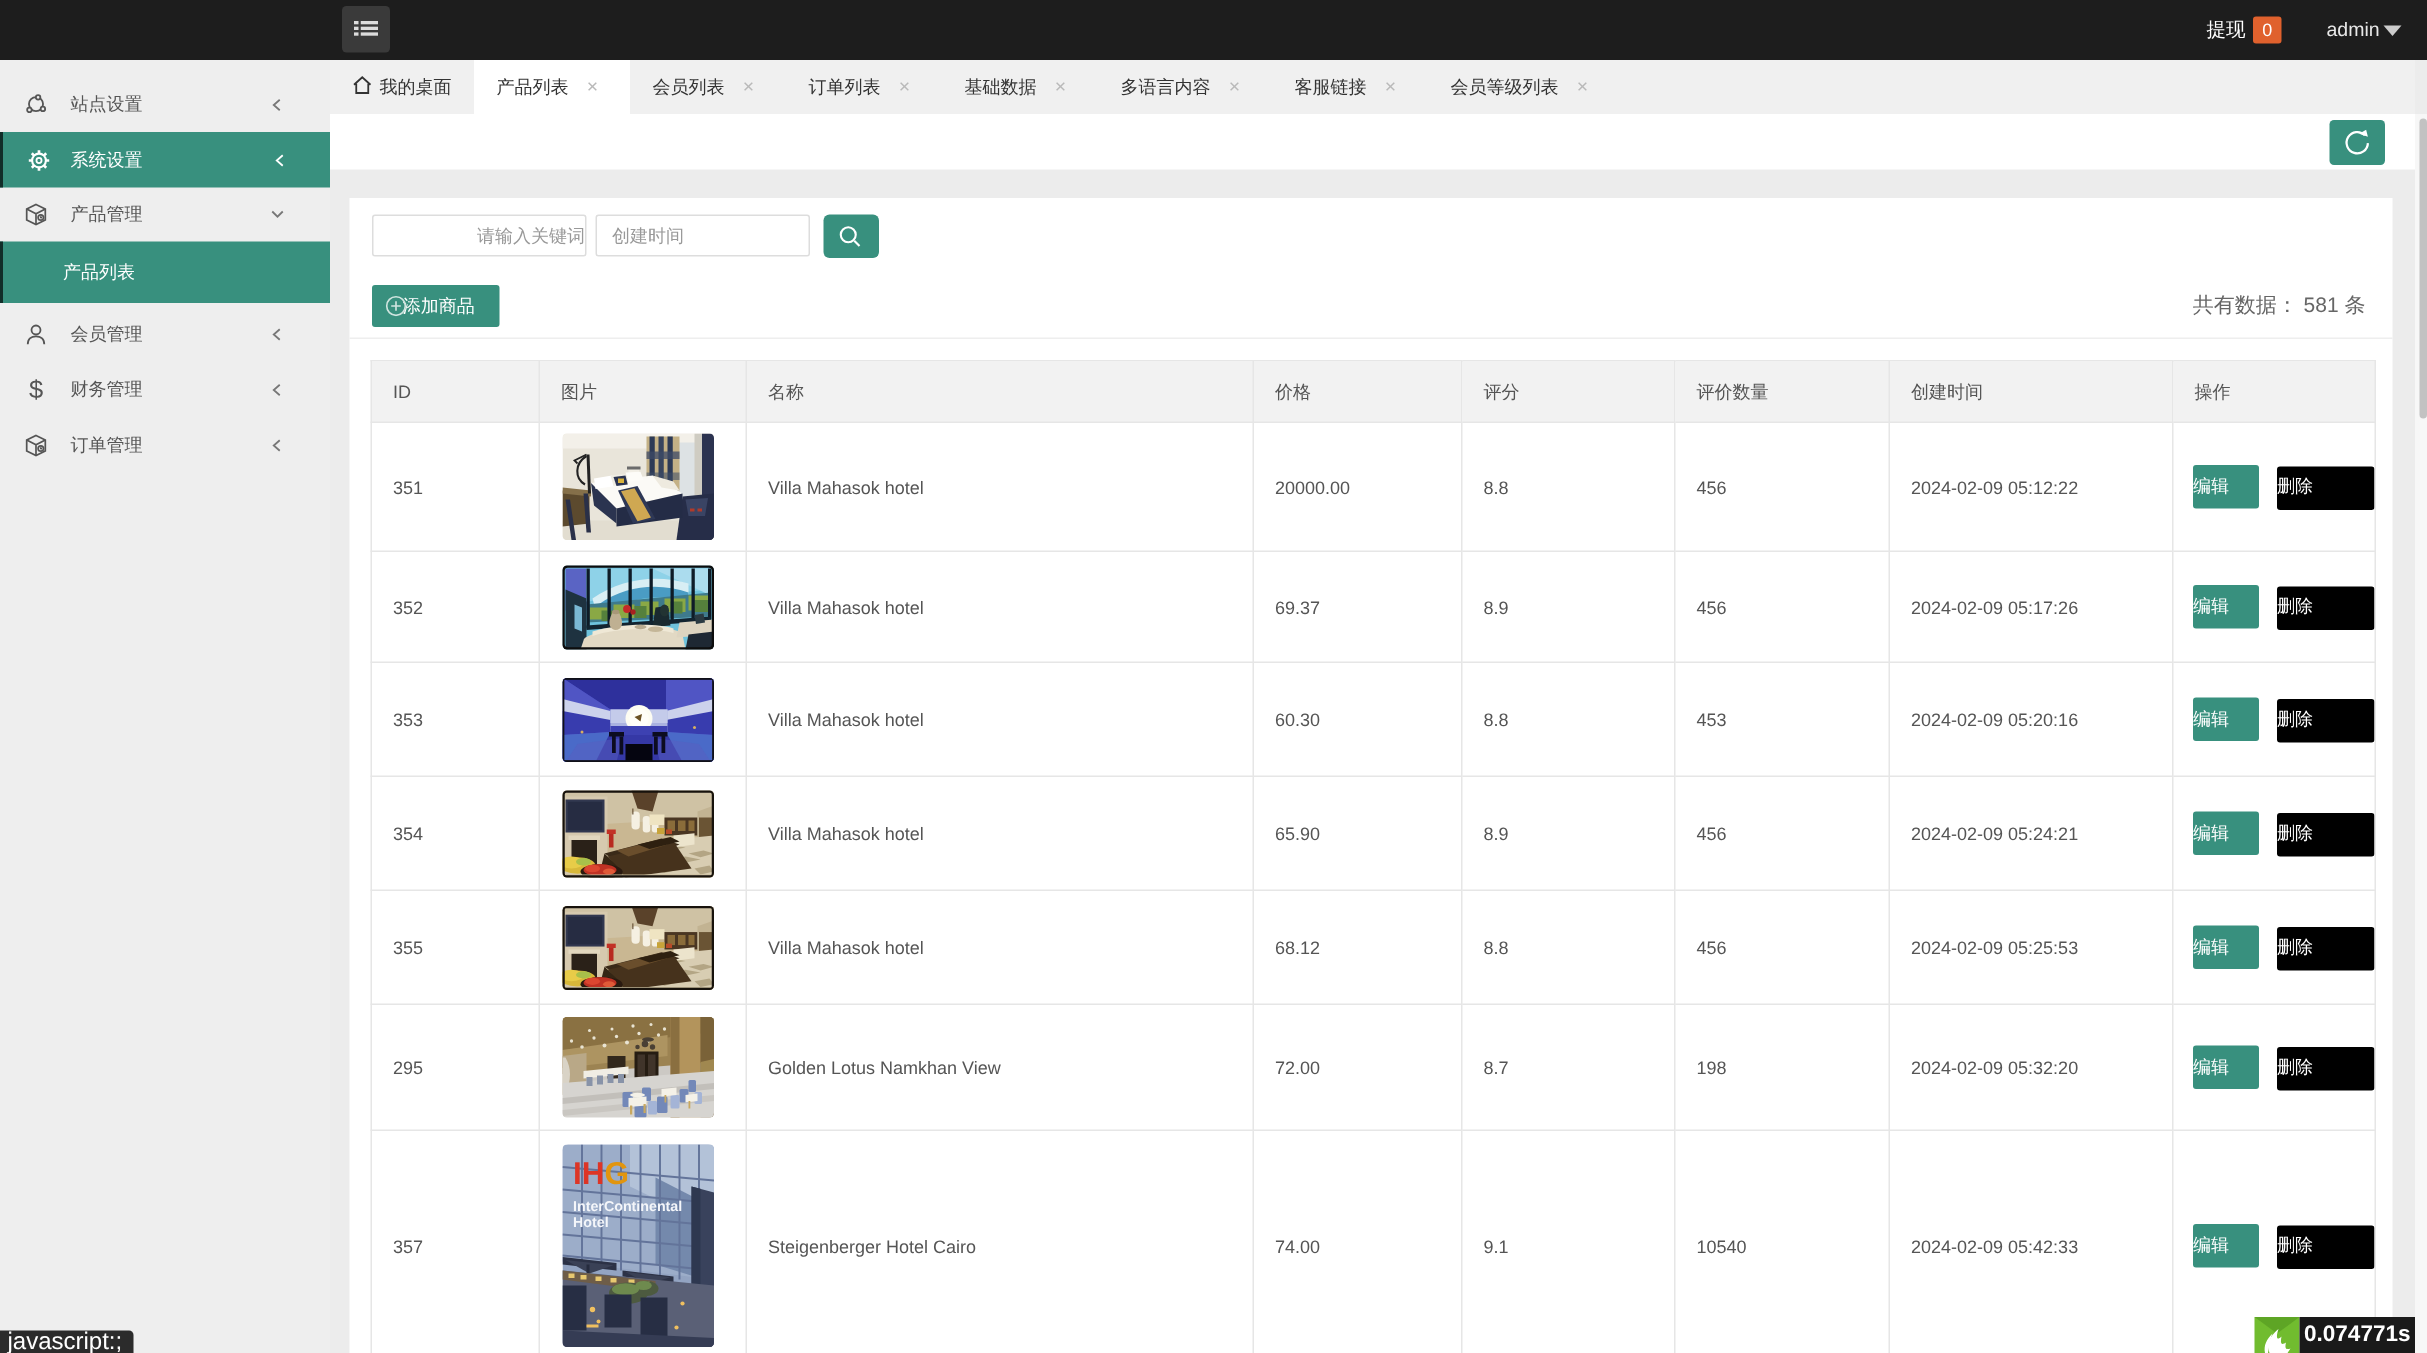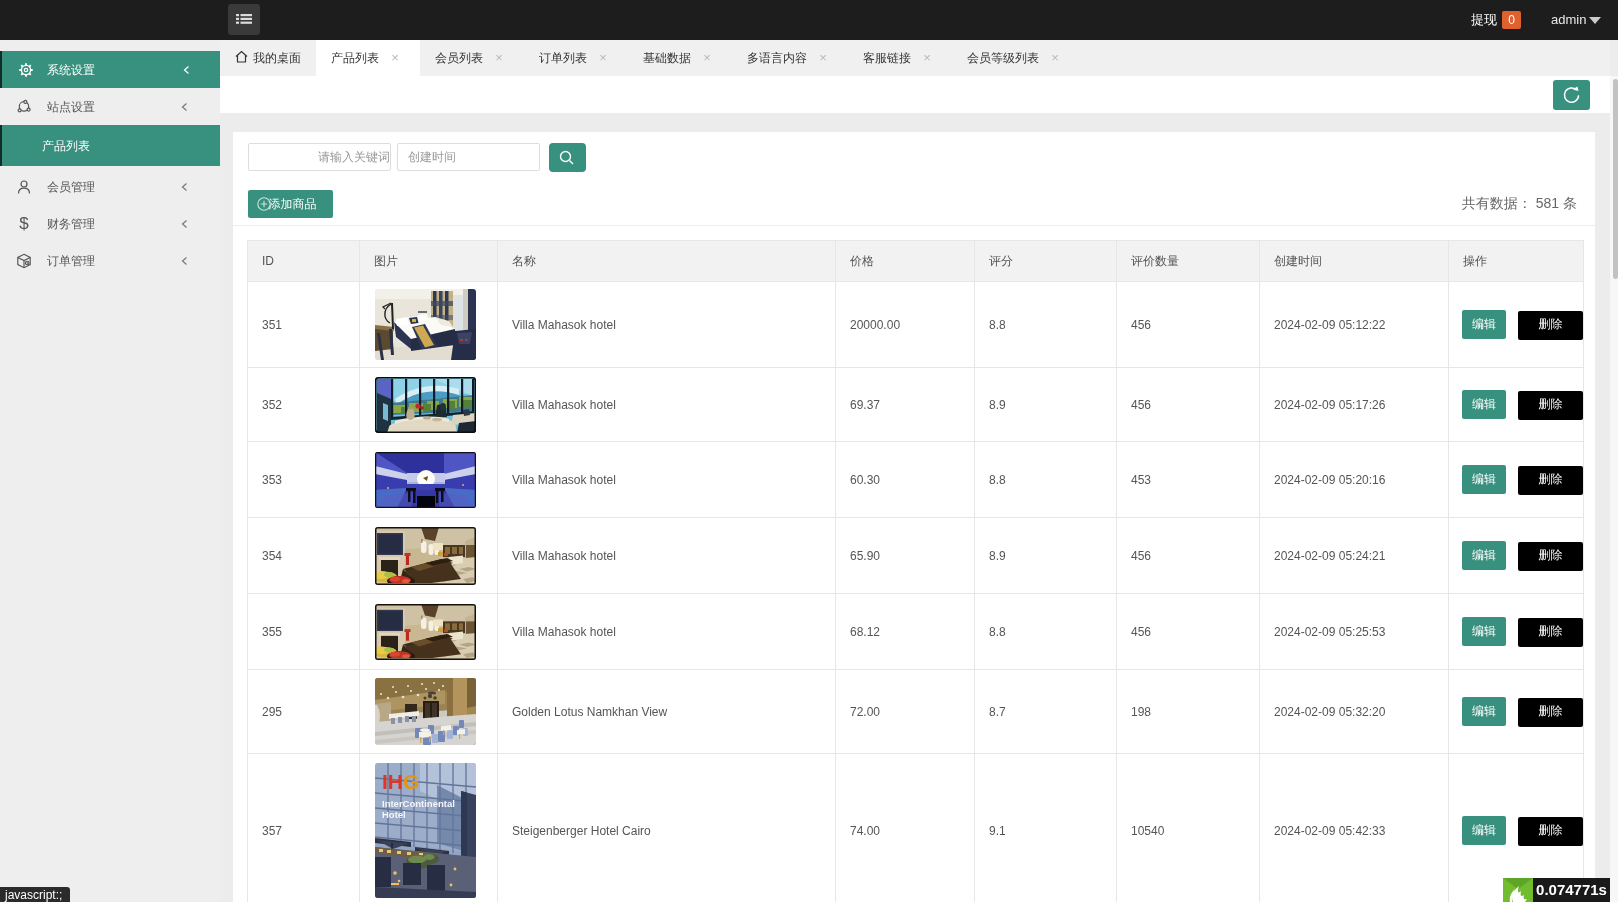--- a/index.html
+++ b/index.html
@@ -54,29 +54,29 @@
 #addbtn { position:absolute; left:15px; top:58px; width:85px; height:28px; background:#38907e; border-radius:2px; color:#fff; font-size:12px; line-height:28px; text-align:center; }
 #count { position:absolute; right:18px; top:57px; height:28px; line-height:28px; font-size:14px; color:#666; }
 #divider { position:absolute; left:0; top:93px; width:1362px; height:1px; background:#eee; }
 
 
 #tbl { position:absolute; left:14px; top:108px; width:1336px; border-collapse:collapse; table-layout:fixed; font-size:12px; color:#555; }
 #tbl th, #tbl td { border:1px solid #e6e6e6; padding:0 0 0 14px; text-align:left; font-weight:normal; overflow:hidden; }
 #tbl th { background:#f2f2f2; height:40px; color:#555; }
 #tbl td { background:#fff; }
 #tbl td.img-td { padding:0 0 0 15px; }
-.btn { display:inline-block; width:44px; height:29px; line-height:29px; text-align:center; border-radius:2px; color:#fff; font-size:12px; }
+.btn { display:inline-block; width:44px; height:29px; line-height:29px; border-radius:2px; color:#fff; font-size:12px; }
 .btn.edit { background:#38907e; margin-right:12px; }
 .btn.del { background:#000000; width:65px;font-family:Liberation Mono, monospace; }
 .pic { display:block; border-radius:3px; }
 
 
 #trace-ico { position:absolute; left:1503px; top:878px; width:30px; height:24px; background:#71bc2f; }
 #trace-box { position:absolute; left:1533px; top:878px; width:77px; height:24px; background:#1a1a1a; color:#fff; font-size:15px; font-weight:bold; line-height:24px; text-align:center; }
-#jstip { position:absolute; left:0; top:887px; height:15px; background:#2b2b2b; color:#fff; font-size:12px; line-height:16px; padding:0 8px 0 5px; border-top-right-radius:3px; overflow:hidden; }
+#jstip { position:absolute; left:0; top:887px; height:15px; background:#2b2b2b; color:#fff; font-size:16px; line-height:16px; padding:0 8px 0 5px; border-top-right-radius:3px; overflow:hidden; }
 </style>
 </head>
 <body>
 
 <div id="header">
   <div id="burger">
     <svg width="32" height="31" viewBox="0 0 32 31">
       <g fill="#dcdcdc">
         <rect x="8" y="10" width="3" height="2.2"></rect>
           <rect x="12.5" y="10" width="11.5" height="2.2"></rect>
@@ -88,50 +88,62 @@
     </svg>
   </div>
   <div class="h-tixian">提现</div>
   <div class="h-badge">0</div>
   <div class="h-admin">admin</div>
   <div class="h-caret"></div>
 </div>
 
 <div id="sidebar">
   <div style="height:11px"></div>
+  <div class="m-item" style="height:37px">
+    <svg class="ico" viewBox="0 0 16 16" fill="none" stroke="#555" stroke-width="1.2">
+      <circle cx="8" cy="7.4" r="4.7"></circle>
+      <circle cx="9.4" cy="2.9" r="1.5" fill="#eee"></circle>
+      <circle cx="3.6" cy="11.3" r="1.5" fill="#eee"></circle>
+      <circle cx="12.6" cy="10.6" r="1.5" fill="#eee"></circle>
+    </svg>
+    <span class="txt">站点设置</span>
+    <svg class="chev" viewBox="0 0 10 10" fill="none" stroke="#777" stroke-width="1.2">
+        <path d="M6.5 1.5 L2.5 5 L6.5 8.5"></path>
+      </svg>
+  </div>
   <div class="m-item active" style="height:37px">
     <svg class="ico" viewBox="0 0 16 16" fill="none" stroke="#fff">
       <circle cx="8" cy="8" r="4.6" stroke-width="1.4"></circle>
       <circle cx="8" cy="8" r="1.7" stroke-width="1.2"></circle>
       <g stroke-width="1.8">
         <path d="M8 3.4 L8 1.2"></path>
           <path d="M8 12.6 L8 14.8"></path>
         <path d="M3.4 8 L1.2 8"></path>
           <path d="M12.6 8 L14.8 8"></path>
         <path d="M4.75 4.75 L3.2 3.2"></path>
           <path d="M11.25 4.75 L12.8 3.2"></path>
         <path d="M4.75 11.25 L3.2 12.8"></path>
           <path d="M11.25 11.25 L12.8 12.8"></path>
       </g>
     </svg>
     <span class="txt">系统设置</span>
     <svg class="chev" viewBox="0 0 10 10" fill="none" stroke="#fff" stroke-width="1.2">
         <path d="M6.5 1.5 L2.5 5 L6.5 8.5"></path>
       </svg>
   </div>
-  <div class="m-item" style="height:37px">
-    <svg class="ico" viewBox="0 0 16 16" fill="none" stroke="#555" stroke-width="1.2">
-      <circle cx="8" cy="7.4" r="4.7"></circle>
-      <circle cx="9.4" cy="2.9" r="1.5" fill="#eee"></circle>
-      <circle cx="3.6" cy="11.3" r="1.5" fill="#eee"></circle>
-      <circle cx="12.6" cy="10.6" r="1.5" fill="#eee"></circle>
+  <div class="m-item" style="height:36px">
+    <svg class="ico" viewBox="0 0 16 16" fill="none" stroke="#555" stroke-width="1.15">
+      <path d="M8 1.3 L14.2 4.4 L14.2 11.6 L8 14.7 L1.8 11.6 L1.8 4.4 Z"></path>
+      <path d="M1.8 4.4 L8 7.5 L14.2 4.4 M8 7.5 L8 14.7"></path>
+      <circle cx="11.2" cy="10" r="1.8"></circle>
+      <path d="M11.2 9.2 L11.2 10 L11.9 10.4"></path>
     </svg>
-    <span class="txt">站点设置</span>
+    <span class="txt">产品管理</span>
     <svg class="chev" viewBox="0 0 10 10" fill="none" stroke="#777" stroke-width="1.2">
-        <path d="M6.5 1.5 L2.5 5 L6.5 8.5"></path>
+        <path d="M1.5 3 L5 6.5 L8.5 3"></path>
       </svg>
   </div>
   <div class="m-sub active" style="height:41px">
       <span class="txt">产品列表</span>
     </div>
   <div style="height:2px"></div>
   <div class="m-item" style="height:37px">
     <svg class="ico" viewBox="0 0 16 16" fill="none" stroke="#555" stroke-width="1.2">
       <circle cx="8" cy="5" r="3"></circle>
       <path d="M2.5 14.5 C2.5 10.8 5 9.2 8 9.2 C11 9.2 13.5 10.8 13.5 14.5"></path>

